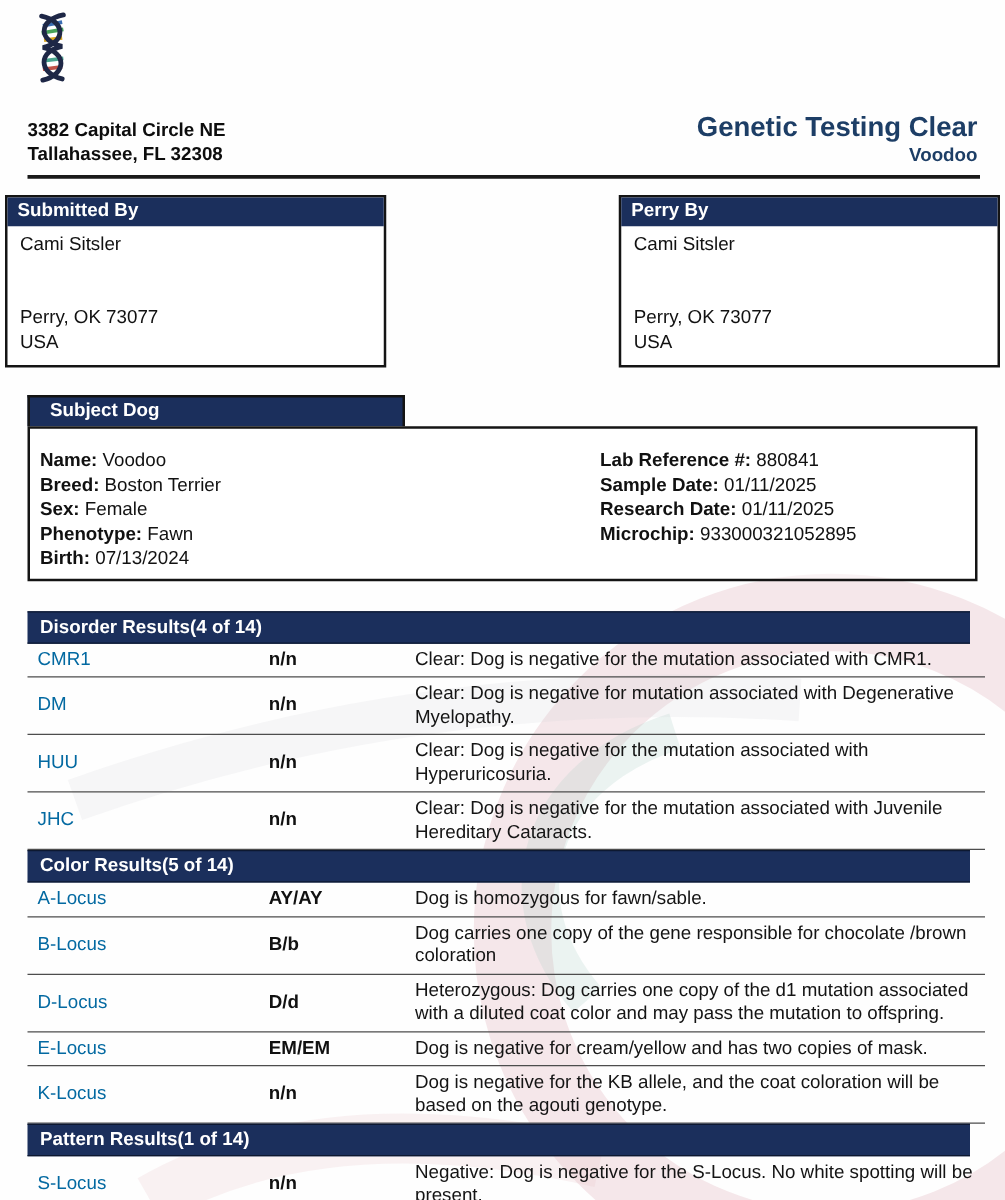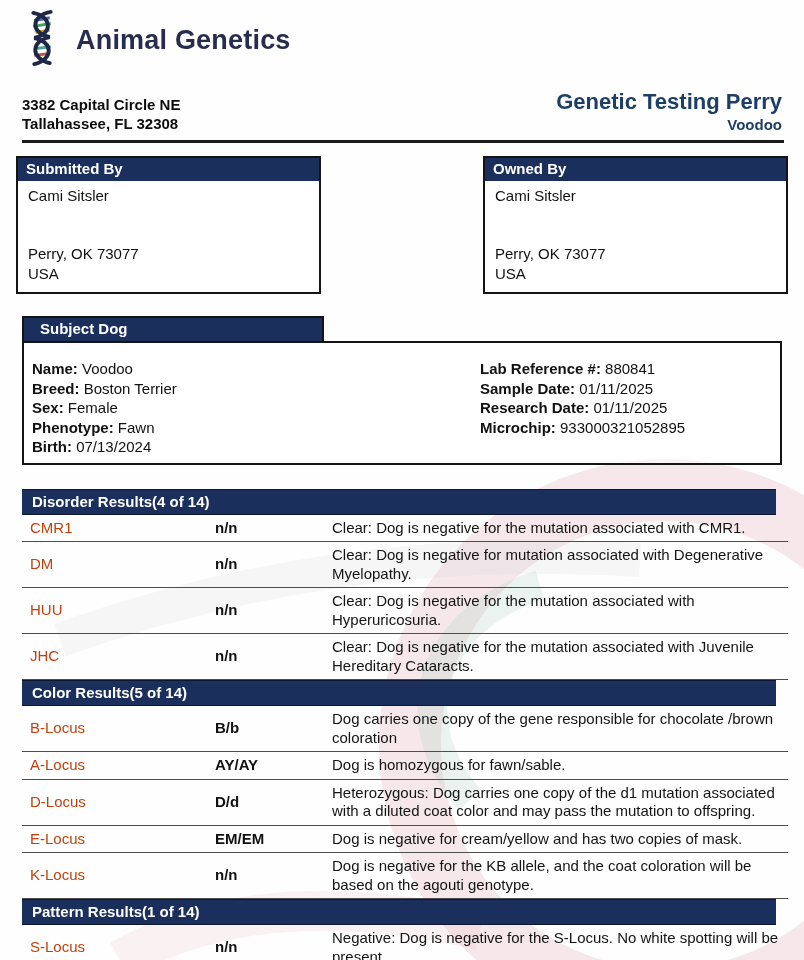--- a/index.html
+++ b/index.html
@@ -33,21 +33,21 @@
     padding: 0 22px; margin-top: 18px;
   }
   .addr div { font-size: 15px; font-weight: 700; line-height: 19px; color: #0d0d0d; }
   .title-block { text-align: right; }
   .report-title { font-size: 22px; font-weight: 700; color: var(--title-navy, #1d3e66); line-height: 24px; }
   .report-subject { font-size: 15px; font-weight: 700; color: var(--title-navy, #1d3e66); margin-top: 2px; }
 
   .rule { height: 3px; background: #1a1a1a; margin: 7px 20px 0 22px; border: none; }
 
   
-  .party-row { display: flex; justify-content: space-between; padding: 0 16px; margin-top: 13px; }
+  .party-row { display: flex; justify-content: space-between; padding: 0 4px; margin-top: 13px; }
   .party-box { width: 305px; border: 2px solid #141414; background: rgba(255,255,255,0.6); }
   .party-head {
     background: var(--header-navy, #1b2f5c); color: #fff;
     font-size: 15px; font-weight: 700; padding: 2px 8px 3px; line-height: 18px;
   }
   .party-body { padding: 5px 10px 8px; font-size: 15px; line-height: 20px; }
   .party-gap { height: 38px; }
 
   
   .subject-wrap { padding: 0 22px; margin-top: 22px; }
@@ -74,21 +74,21 @@
     border-top: 1px solid #0d1830; border-bottom: 1px solid #0d1830;
   }
   .result-row {
     margin: 0 16px 0 22px;
     display: grid; grid-template-columns: 185px 117px 1fr;
     align-items: center;
     padding: 4px 0 4px 8px;
     border-bottom: 1px solid #4d4d4d;
     font-size: 15px; line-height: 18.5px;
   }
-  .cell.locus { color: #c2410c; }
+  .cell.locus { color: #0369a1; }
   .cell.result { font-weight: 700; }
   .cell.desc { max-width: 448px; color: #141414; }
 </style>
 </head>
 <body>
 
 <div class="page">
 
   <svg class="wm" width="804" height="960" viewBox="0 0 804 960" aria-hidden="true">
     <circle cx="665" cy="745" r="255" fill="none" stroke="rgba(224,178,188,0.30)" stroke-width="62"></circle>
@@ -105,49 +105,48 @@
           <svg width="44" height="58" viewBox="0 0 44 60">
             <line x1="14" y1="12" x2="30" y2="9" stroke="#3a6db3" stroke-width="3"></line>
             <line x1="13" y1="18" x2="31" y2="15" stroke="#46a25a" stroke-width="3"></line>
             <line x1="15" y1="24" x2="30" y2="22" stroke="#d9a520" stroke-width="3"></line>
             <line x1="15" y1="41" x2="31" y2="39" stroke="#4aa58f" stroke-width="3"></line>
             <line x1="14" y1="48" x2="30" y2="46" stroke="#c05248" stroke-width="3"></line>
             <path d="M31 3 C 10 7, 10 25, 30 29 C 10 33, 10 51, 30 56" fill="none" stroke="#1e2746" stroke-width="4" stroke-linecap="round"></path>
             <path d="M13 4 C 33 8, 33 26, 14 30 C 34 34, 34 52, 14 57" fill="none" stroke="#1e2746" stroke-width="4" stroke-linecap="round"></path>
           </svg>
         </span>
-        <span class="brand-text">Animal Genetics</span>
       </div>
     </div>
 
     <div class="addr-title">
       <div class="addr">
         <div>3382 Capital Circle NE</div>
         <div>Tallahassee, FL 32308</div>
       </div>
       <div class="title-block">
-        <div class="report-title">Genetic Testing Perry</div>
+        <div class="report-title">Genetic Testing Clear</div>
         <div class="report-subject">Voodoo</div>
       </div>
     </div>
 
     <hr class="rule">
 
     <div class="party-row">
       <div class="party-box">
         <div class="party-head">Submitted By</div>
         <div class="party-body">
           <div>Cami Sitsler</div>
           <div class="party-gap"></div>
           <div>Perry, OK 73077</div>
           <div>USA</div>
         </div>
       </div>
       <div class="party-box">
-        <div class="party-head">Owned By</div>
+        <div class="party-head">Perry By</div>
         <div class="party-body">
           <div>Cami Sitsler</div>
           <div class="party-gap"></div>
           <div>Perry, OK 73077</div>
           <div>USA</div>
         </div>
       </div>
     </div>
 
     <div class="subject-wrap">
@@ -203,32 +202,32 @@
     <div class="cell result">n/n</div>
     <div class="cell desc">Clear: Dog is negative for the mutation associated with Juvenile Hereditary Cataracts.</div>
   </div>
 </div>
   </section>
 
   <section class="results-section">
     <div class="section-head">Color Results(5 of 14)</div>
     <div class="section-rows">
   <div class="result-row">
+    <div class="cell locus">A-Locus</div>
+    <div class="cell result">AY/AY</div>
+    <div class="cell desc">Dog is homozygous for fawn/sable.</div>
+  </div>
+
+  <div class="result-row">
     <div class="cell locus">B-Locus</div>
     <div class="cell result">B/b</div>
     <div class="cell desc">Dog carries one copy of the gene responsible for chocolate /brown coloration</div>
   </div>
 
   <div class="result-row">
-    <div class="cell locus">A-Locus</div>
-    <div class="cell result">AY/AY</div>
-    <div class="cell desc">Dog is homozygous for fawn/sable.</div>
-  </div>
-
-  <div class="result-row">
     <div class="cell locus">D-Locus</div>
     <div class="cell result">D/d</div>
     <div class="cell desc">Heterozygous: Dog carries one copy of the d1 mutation associated with a diluted coat color and may pass the mutation to offspring.</div>
   </div>
 
   <div class="result-row">
     <div class="cell locus">E-Locus</div>
     <div class="cell result">EM/EM</div>
     <div class="cell desc">Dog is negative for cream/yellow and has two copies of mask.</div>
   </div>

